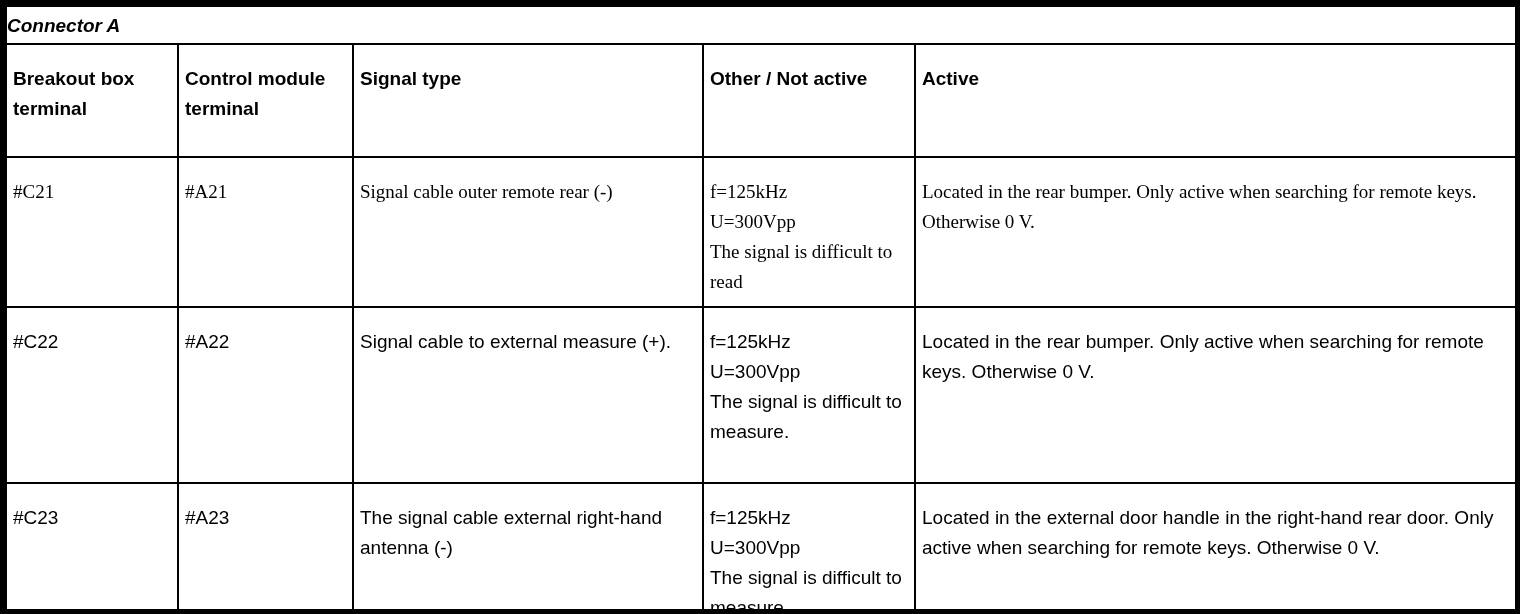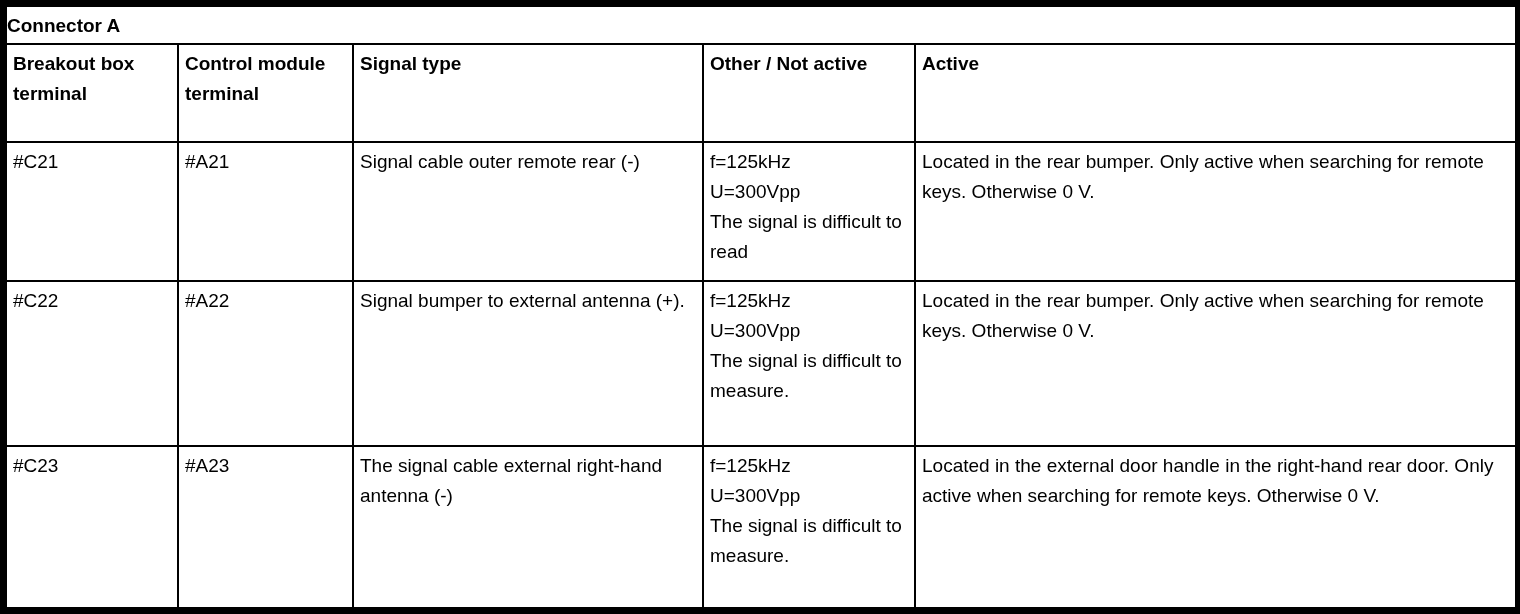--- a/index.html
+++ b/index.html
@@ -20,37 +20,38 @@
     width: 100%;
     height: 100%;
     border-collapse: collapse;
     table-layout: fixed;
   }
   table.connector th,
   table.connector td {
     border: 2px solid #000000;
     vertical-align: top;
     text-align: left;
-    padding: 4px 6px 4px 6px;
+    padding: 19px 6px 4px 6px;
     font-size: 19px;
     line-height: 30px;
     overflow: hidden;
   }
   table.connector th {
     font-weight: bold;
   }
   .title-cell {
     text-align: left;
     font-weight: bold;
     font-size: 20px;
     height: 30px;
     padding: 4px 0 2px 0 !important;
+    font-style: italic;
   }
   .hdr-row th { height: 88px; }
-  .row-1 td { height: 125px; }
+  .row-1 td { height: 125px; font-family: Liberation Serif, serif; }
   .row-2 td { height: 151px; }
   .row-3 td { height: 148px; margin-top: 33px; }
   .pre { white-space: pre-line; }
   col.c1 { width: 172px; }
   col.c2 { width: 175px; }
   col.c3 { width: 350px; }
   col.c4 { width: 212px; }
   col.c5 { width: 601px; }
 </style>
 </head>
@@ -83,21 +84,21 @@
         <td>#A21</td>
         <td>Signal cable outer remote rear (-)</td>
         <td class="pre">f=125kHz
 U=300Vpp
 The signal is difficult to read</td>
         <td>Located in the rear bumper. Only active when searching for remote keys. Otherwise 0 V.</td>
       </tr>
       <tr class="row-2">
         <td>#C22</td>
         <td>#A22</td>
-        <td>Signal bumper to external antenna (+).</td>
+        <td>Signal cable to external measure (+).</td>
         <td class="pre">f=125kHz
 U=300Vpp
 The signal is difficult to measure.</td>
         <td>Located in the rear bumper. Only active when searching for remote keys. Otherwise 0 V.</td>
       </tr>
       <tr class="row-3">
         <td>#C23</td>
         <td>#A23</td>
         <td>The signal cable external right-hand antenna (-)</td>
         <td class="pre">f=125kHz

